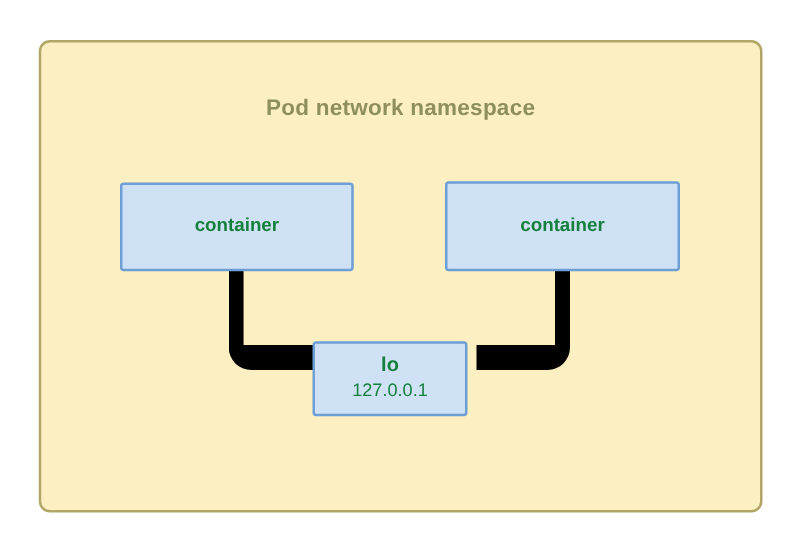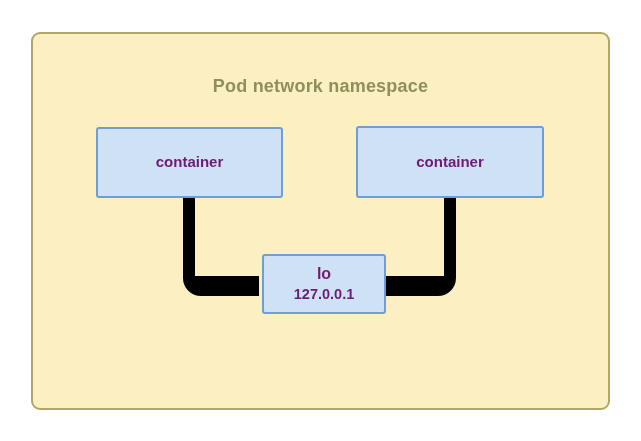--- a/index.html
+++ b/index.html
@@ -63,36 +63,37 @@
   .node {
     position: absolute;
     box-sizing: border-box;
     background: var(--node-fill, #cfe2f5);
     border: 2px solid var(--node-border, #6d9ed6);
     border-radius: 3px;
     display: flex;
     flex-direction: column;
     align-items: center;
     justify-content: center;
-    color: #701a75;
+    color: #15803d;
+    margin-top: 19px;
   }
   .node .label {
     font-weight: bold;
     font-size: 15px;
     line-height: 1.25;
   }
   .node .ip {
-    font-weight: bold;
+    font-weight: normal;
     font-size: 14.5px;
     line-height: 1.3;
     margin-top: 1px;
   }
   .node-container-left  { left: 96px;  top: 127px; width: 187px; height: 71px; }
   .node-container-right { left: 356px; top: 126px; width: 188px; height: 72px; }
-  .node-lo   { left: 262px; top: 254px; width: 124px; height: 60px; }
+  .node-lo   { left: 250px; top: 254px; width: 124px; height: 60px; }
   .node-lo .label, .node-eth0 .label { font-size: 16px; }
   .node-eth0 {
     left: 202px;
     top: 340px;
     width: 236px;
     height: 70px;
     border-color: var(--eth0-border, #8fa066);
     border-radius: 1px;
   }
 </style>

